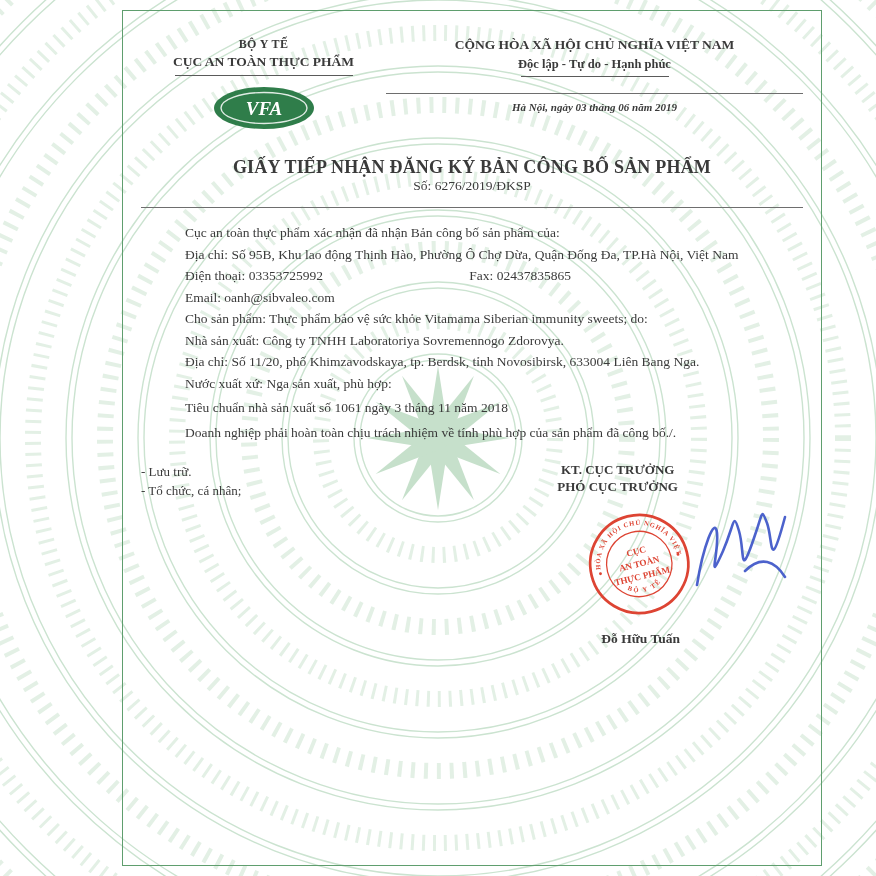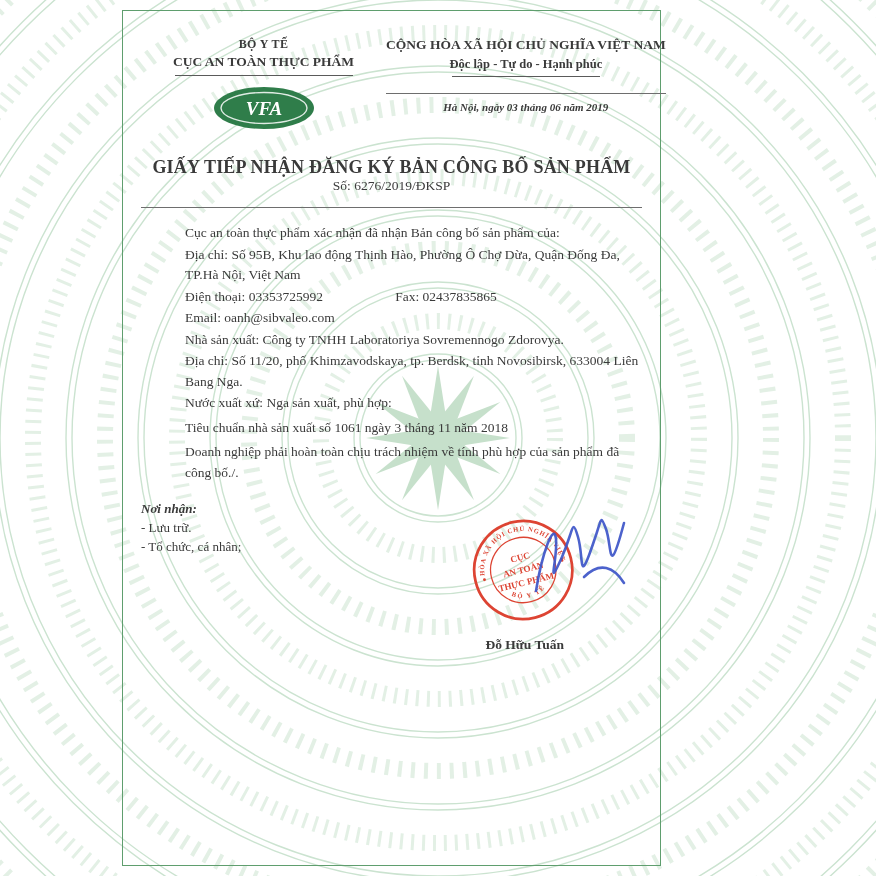--- a/index.html
+++ b/index.html
@@ -2,21 +2,21 @@
 <html><head>
 <meta charset="utf-8">
 <style>
   html,body{margin:0;padding:0;background:#ffffff;}
   .page{
     position:relative;width:876px;height:876px;overflow:hidden;background:#ffffff;
     font-family:"Liberation Serif","DejaVu Serif",serif;color:#3a3a3a;
   }
   .watermark{position:absolute;left:0;top:0;}
   .frame{
-    position:absolute;left:122px;top:10px;width:539px;height:856px;
+    position:absolute;left:122px;top:10px;width:700px;height:856px;
     border:1.5px solid #5f9e6e;box-sizing:border-box;padding:26px 18px 0 18px;
   }
   .header{display:flex;position:relative;}
   .header-left{width:245px;text-align:center;flex:0 0 auto;}
   .ministry{font-size:12px;font-weight:bold;letter-spacing:.4px;}
   .department{font-size:13.5px;font-weight:bold;margin-top:2px;white-space:nowrap;}
   .rule-dept{width:178px;border-top:1.3px solid #5a5a5a;margin:5px auto 0;}
   .logo-wrap{margin-top:9px;}
   .header-right{flex:1;text-align:center;}
   .country{font-size:13.5px;font-weight:bold;white-space:nowrap;}
@@ -127,34 +127,36 @@
     </div>
 
     <div class="body-block">
       <p>Cục an toàn thực phẩm xác nhận đã nhận Bản công bố sản phẩm của:</p>
       <p>Địa chỉ: Số 95B, Khu lao động Thịnh Hào, Phường Ô Chợ Dừa, Quận Đống Đa, TP.Hà Nội, Việt Nam</p>
       <p class="row-2col">
         <span class="col-a">Điện thoại: 03353725992</span>
         <span>Fax: 02437835865</span>
       </p>
       <p>Email: oanh@sibvaleo.com</p>
+      <p>Cho sản phẩm: Thực phẩm bảo vệ sức khỏe Vitamama Siberian immunity sweets; do:</p>
       <p>Nhà sản xuất: Công ty TNHH Laboratoriya Sovremennogo Zdorovya.</p>
       <p>Địa chỉ: Số 11/20, phố Khimzavodskaya, tp. Berdsk, tỉnh Novosibirsk, 633004 Liên Bang Nga.</p>
       <p>Nước xuất xứ: Nga sản xuất, phù hợp:</p>
       <p class="gap">Tiêu chuẩn nhà sản xuất số 1061 ngày 3 tháng 11 năm 2018</p>
       <p class="gap">Doanh nghiệp phải hoàn toàn chịu trách nhiệm về tính phù hợp của sản phẩm đã công bố./.</p>
     </div>
 
     <div class="footer">
       <div class="f-left">
-        <div class="noi-nhan">Nơi nhận:</div>
         <div class="recipient">- Lưu trữ.</div>
         <div class="recipient">- Tổ chức, cá nhân;</div>
       </div>
       <div class="f-right">
+        <div class="kt">KT. CỤC TRƯỞNG</div>
+        <div class="kt">PHÓ CỤC TRƯỞNG</div>
 
         <div class="stamp-zone">
           <svg class="stamp-svg" width="118" height="118" viewBox="0 0 130 130">
             <g transform="rotate(-14 65 65)">
               <circle cx="65" cy="65" r="54" fill="none" stroke="#dd4433" stroke-width="3"></circle>
               <circle cx="65" cy="65" r="36" fill="none" stroke="#dd4433" stroke-width="1.4"></circle>
               <defs>
                 <path id="arcTop" d="M 22 65 A 43 43 0 1 1 108 65" fill="none"></path>
                 <path id="arcBottom" d="M 34 65 A 31 31 0 0 0 96 65" fill="none"></path>
               </defs>

